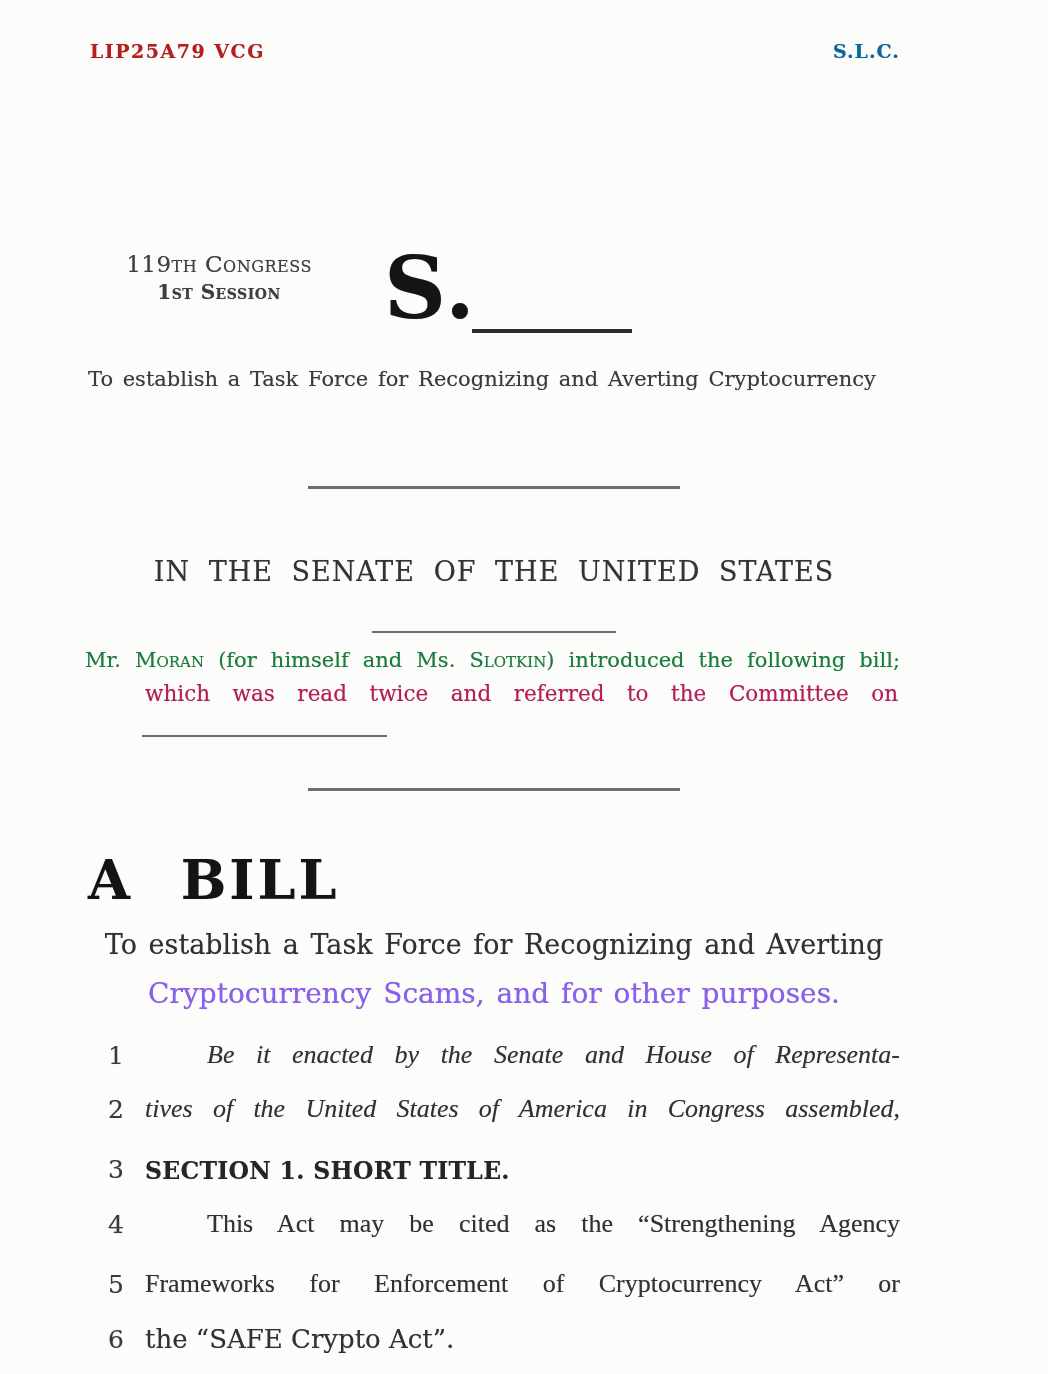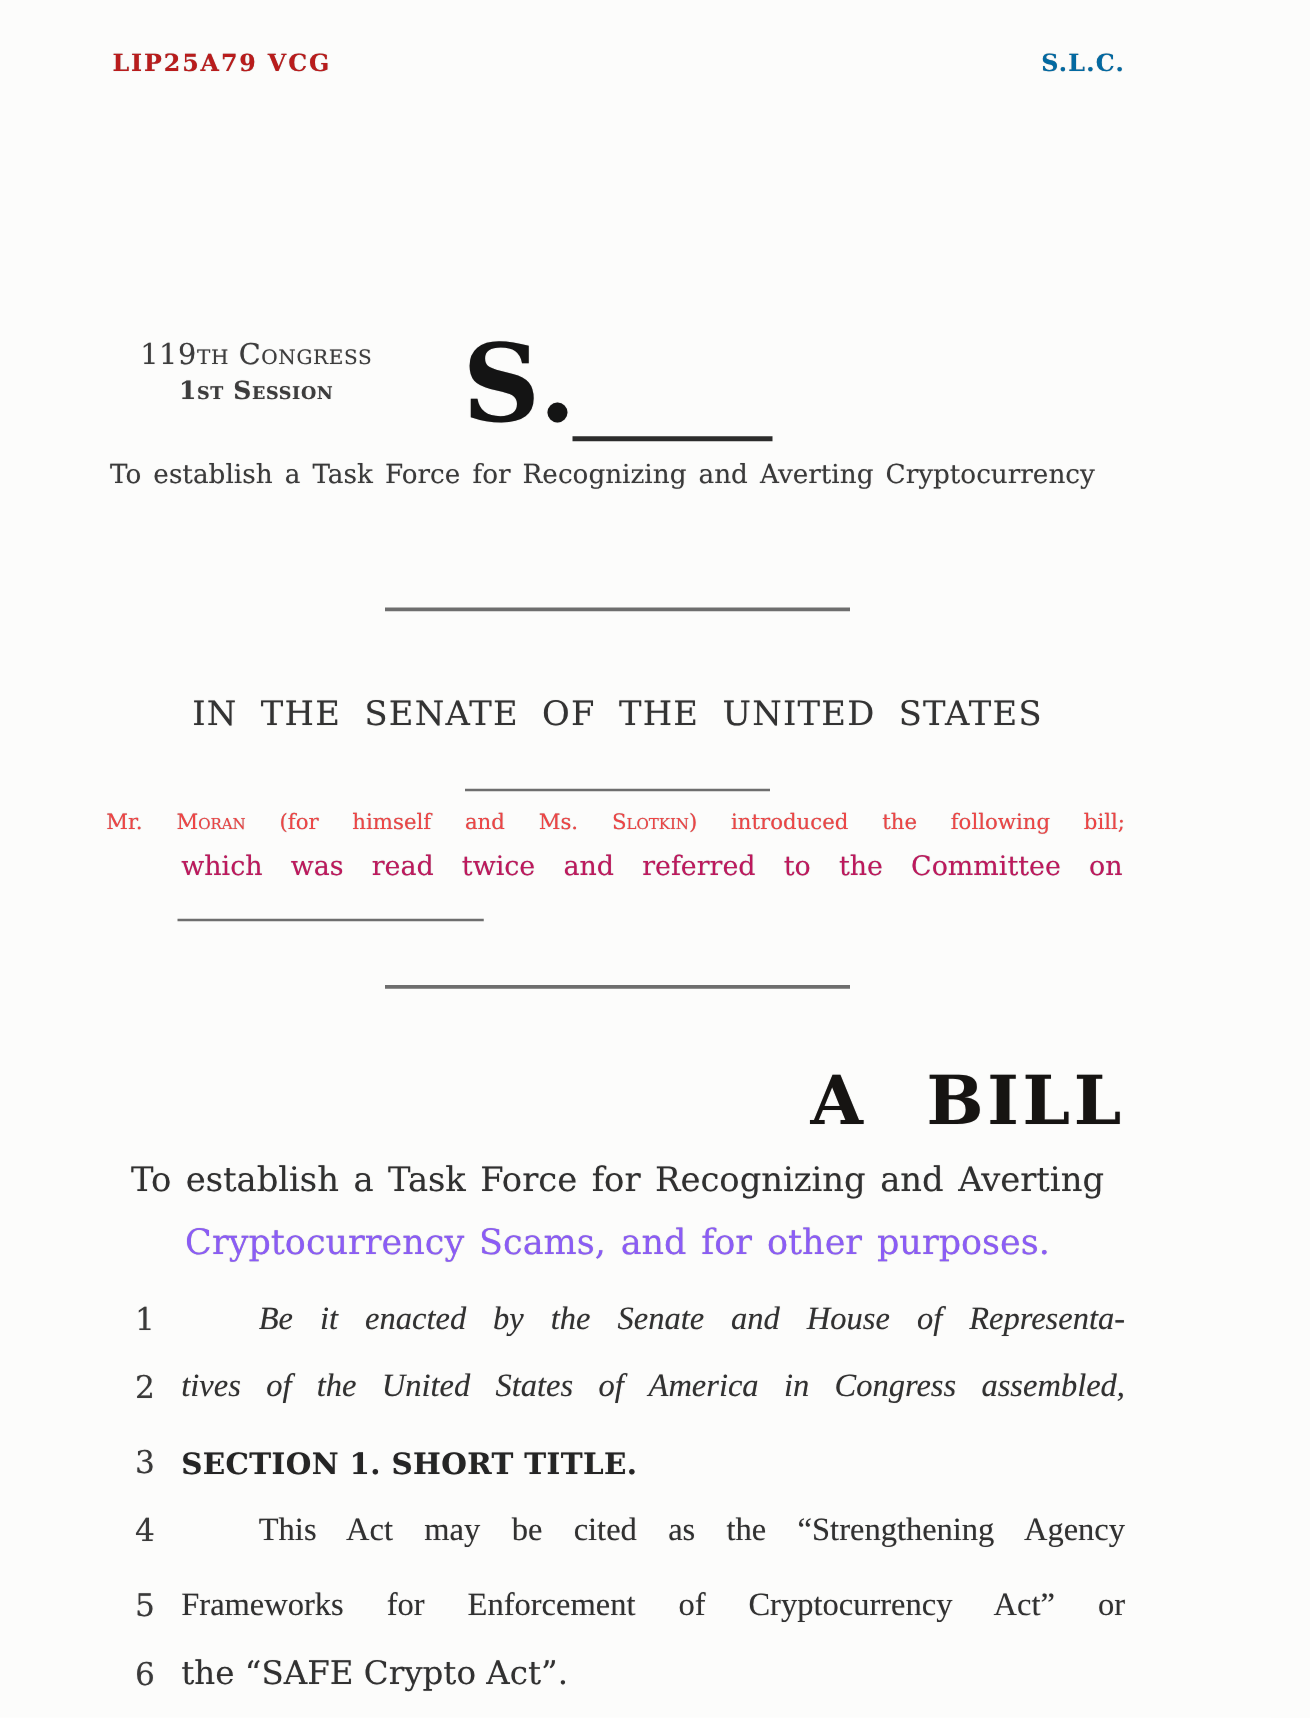--- a/index.html
+++ b/index.html
@@ -13,41 +13,41 @@
     overflow: hidden;
     text-shadow: 0 0 0.7px rgba(51,47,46,0.45);
   }
   .content { position:absolute; left:88px; top:0; width:812px; height:100%; }
 
   .hdr-left  { position:absolute; top:40px; left:2px;  font-size:19px; font-weight:700; letter-spacing:1.5px; color:#b91c1c; }
   .hdr-right { position:absolute; top:40px; right:0px; font-size:19px; font-weight:700; letter-spacing:1px;   color:#0369a1; }
 
   .sc { font-variant: small-caps; }
 
-  .caption-row { position:absolute; top:245px; left:2px; right:0; height:110px;margin-top:20px; }
+  .caption-row { position:absolute; top:245px; left:16px; right:0; height:110px; }
   .congress-col { position:absolute; left:0; top:6px; width:230px; text-align:center; color:#3d3d3d; }
   .congress-line1 { font-size:23px; letter-spacing:0.5px; }
   .congress-line2 { font-size:20px; margin-top:3px; letter-spacing:0.5px;font-weight:bold; }
   .bill-number { position:absolute; left:280px; top:0; font-size:86px; font-weight:700; line-height:1; color:#141414; letter-spacing:2px; }
   .bill-number-blank { position:absolute; left:368px; top:84px; width:160px; border-bottom:4px solid #2c2c2c; }
 
   .measure-title { position:absolute; top:365px; left:0; right:0; text-align:left; font-size:21px; line-height:29px; word-spacing:3px; color:#3a3a3a; }
 
   .rule { position:absolute; left:50%; transform:translateX(-50%); border-top:3px solid #6e6e6e; }
   .rule-1 { top:486px; width:372px; }
   .rule-short { top:631px; width:244px; border-top-width:2px; }
   .rule-2 { top:788px; width:372px; }
 
   .senate-heading { position:absolute; top:556px; left:0; right:0; text-align:center; font-size:27px; letter-spacing:1px; word-spacing:9px; color:#333; }
 
-  .sponsor-line1 { position:absolute; top:648px; left:-3px; right:0; font-size:17px; text-align:justify; text-align-last:justify; color:#ef4444; }
+  .sponsor-line1 { position:absolute; top:648px; left:-3px; right:0; font-size:21px; text-align:justify; text-align-last:justify; color:#15803d; }
   .sponsor-line2 { position:absolute; top:681px; left:57px; right:2px; font-size:21.5px; text-align:justify; text-align-last:justify; color:#be185d; }
   .committee-blank { position:absolute; top:735px; left:54px; width:245px; border-bottom:2px solid #6e6e6e; }
 
-  .bill-title { position:absolute; top:848px; left:0; right:0; text-align:right; font-size:54px; font-weight:700; letter-spacing:3px; word-spacing:26px; color:#161412; }
+  .bill-title { position:absolute; top:848px; left:0; right:0; text-align:left; font-size:54px; font-weight:700; letter-spacing:3px; word-spacing:26px; color:#161412; }
   .bill-purpose1 { position:absolute; top:929px; left:0; right:0; text-align:center; font-size:27px; word-spacing:3px; color:#303030; }
   .bill-purpose2 { position:absolute; top:977px; left:0; right:0; text-align:center; font-size:28px; word-spacing:3px; color:#8b5cf6; }
 
   .body-line { position:absolute; left:0; right:0; font-size:26px; color:#313131; }
   .bl-1 { top:1040px; } .bl-2 { top:1094px; } .bl-3 { top:1154px; }
   .bl-4 { top:1209px; } .bl-5 { top:1269px; } .bl-6 { top:1324px; }
   .num { position:absolute; left:20px; top:1px; font-size:25px; color:#3a3a3a; }
   .line-text { display:block; margin-left:57px; }
   .justify { text-align:justify; text-align-last:justify;font-family:Liberation Serif, serif; }
   .indent { text-indent:62px; }

